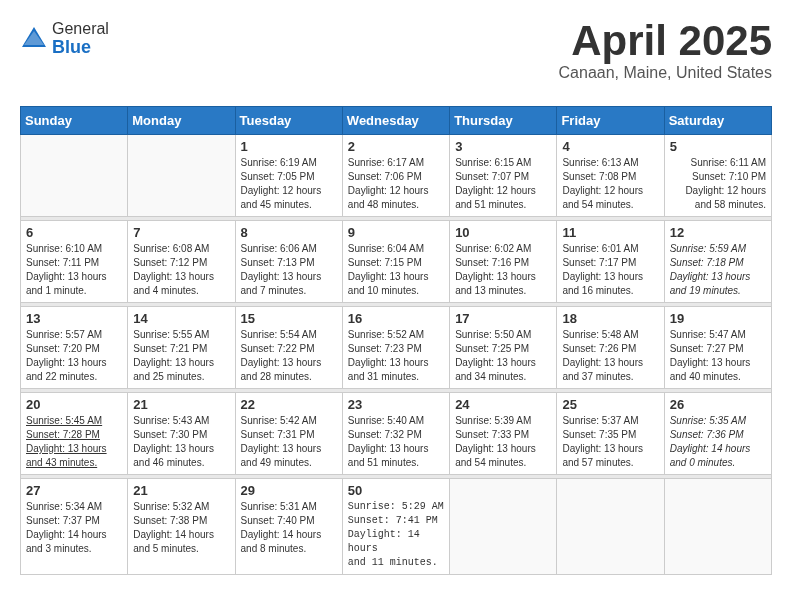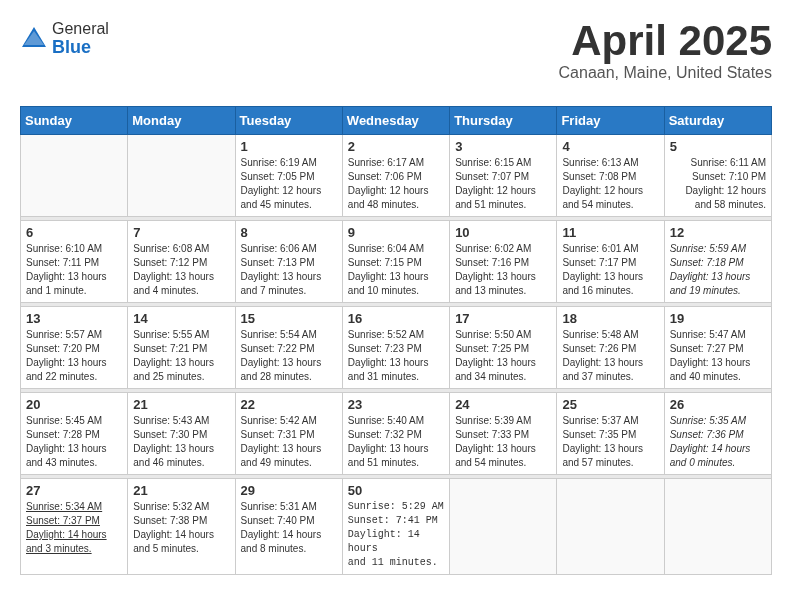--- a/index.html
+++ b/index.html
@@ -278,21 +278,21 @@
 Daylight: 13 hours
 and 40 minutes.</div>
         </td>
       </tr>
       <tr>
         <td colspan="7" class="row-spacer" style="padding: 0px; height: 4px; background: rgb(232, 232, 232);"></td>
       </tr>
       <tr>
         <td>
           <span class="day-number">20</span>
-          <div class="day-info" style="white-space: pre-line;">Sunrise: 5:45 AM
+          <div class="day-info" style="white-space: pre-line; text-decoration: underline;">Sunrise: 5:45 AM
 Sunset: 7:28 PM
 Daylight: 13 hours
 and 43 minutes.</div>
         </td>
         <td>
           <span class="day-number">21</span>
           <div class="day-info" style="white-space: pre-line;">Sunrise: 5:43 AM
 Sunset: 7:30 PM
 Daylight: 13 hours
 and 46 minutes.</div>
@@ -332,21 +332,21 @@
 Daylight: 14 hours
 and 0 minutes.</div>
         </td>
       </tr>
       <tr>
         <td colspan="7" class="row-spacer" style="padding: 0px; height: 4px; background: rgb(232, 232, 232);"></td>
       </tr>
       <tr>
         <td>
           <span class="day-number">27</span>
-          <div class="day-info" style="white-space: pre-line; text-decoration: underline;">Sunrise: 5:34 AM
+          <div class="day-info" style="white-space: pre-line;">Sunrise: 5:34 AM
 Sunset: 7:37 PM
 Daylight: 14 hours
 and 3 minutes.</div>
         </td>
         <td>
           <span class="day-number">21</span>
           <div class="day-info" style="white-space: pre-line;">Sunrise: 5:32 AM
 Sunset: 7:38 PM
 Daylight: 14 hours
 and 5 minutes.</div>

